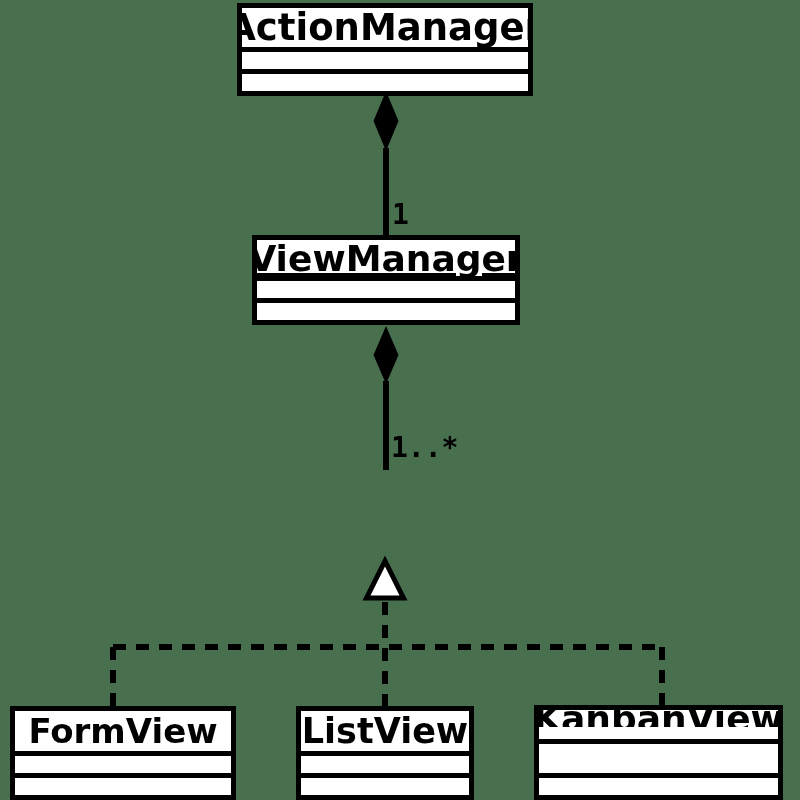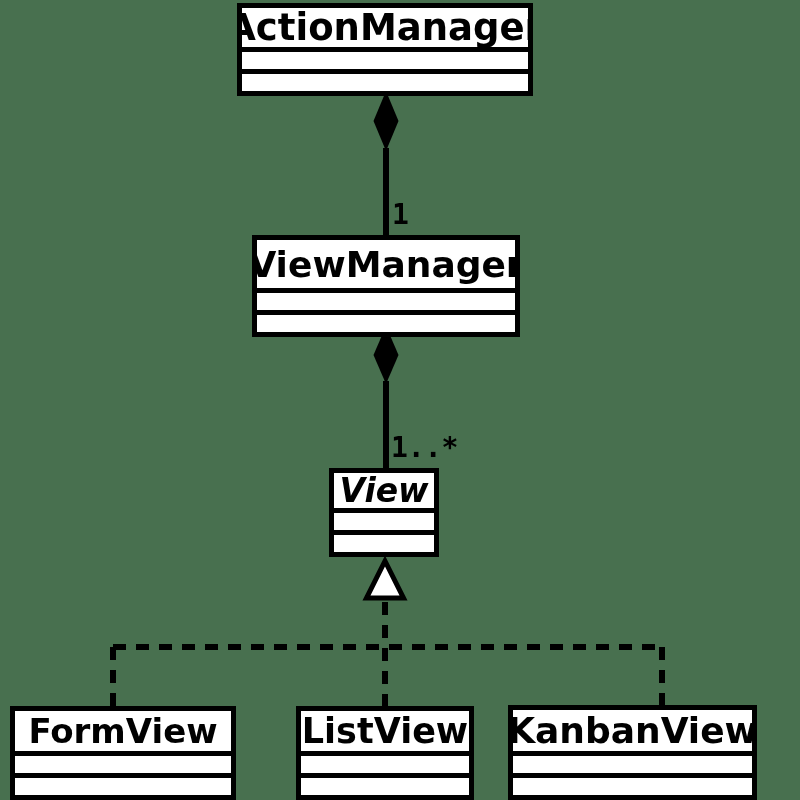--- a/index.html
+++ b/index.html
@@ -72,45 +72,40 @@
     <line x1="113" y1="647" x2="113" y2="708" stroke="#000000" stroke-width="6" stroke-dasharray="13 10"></line>
     <line x1="662" y1="647" x2="662" y2="708" stroke="#000000" stroke-width="6" stroke-dasharray="13 10"></line>
   </svg>
 
   <div class="cls" style="left:237px; top:3px; width:296px; height:93px;">
     <div class="cname" style="font-size:37px;">ActionManager</div>
     <div class="cmp"></div>
     <div class="cmp"></div>
   </div>
 
-  <div class="cls" style="left:252px; top:235px; width:268px; height:102px;">
+  <div class="cls" style="left:252px; top:235px; width:268px; height:90px;text-decoration:underline;">
     <div class="cname" style="font-size:36px;">ViewManager</div>
     <div class="cmp"></div>
     <div class="cmp"></div>
   </div>
 
-  <div class="cls" style="left:329px; top:468px; width:110px; height:89px;">
-    <div class="cname" style="font-size:33px; font-style:italic;">View</div>
-    <div class="cmp"></div>
-    <div class="cmp"></div>
-  </div>
 
   <div class="cls" style="left:10px; top:706px; width:226px; height:94px;">
     <div class="cname" style="font-size:34px;">FormView</div>
     <div class="cmp"></div>
     <div class="cmp"></div>
   </div>
 
   <div class="cls" style="left:296px; top:706px; width:178px; height:94px;">
     <div class="cname" style="font-size:35px;border-radius:12px;">ListView</div>
     <div class="cmp"></div>
     <div class="cmp"></div>
   </div>
 
-  <div class="cls" style="left:508px; top:705px; width:249px; height:95px;">
+  <div class="cls" style="left:534px; top:705px; width:249px; height:95px;gap:12px;">
     <div class="cname" style="font-size:36px;">KanbanView</div>
     <div class="cmp"></div>
     <div class="cmp"></div>
   </div>
 
   <div class="mult" style="left:392px; top:201px;">1</div>
   <div class="mult" style="left:391px; top:434px;">1..*</div>
 
 </div>
 

